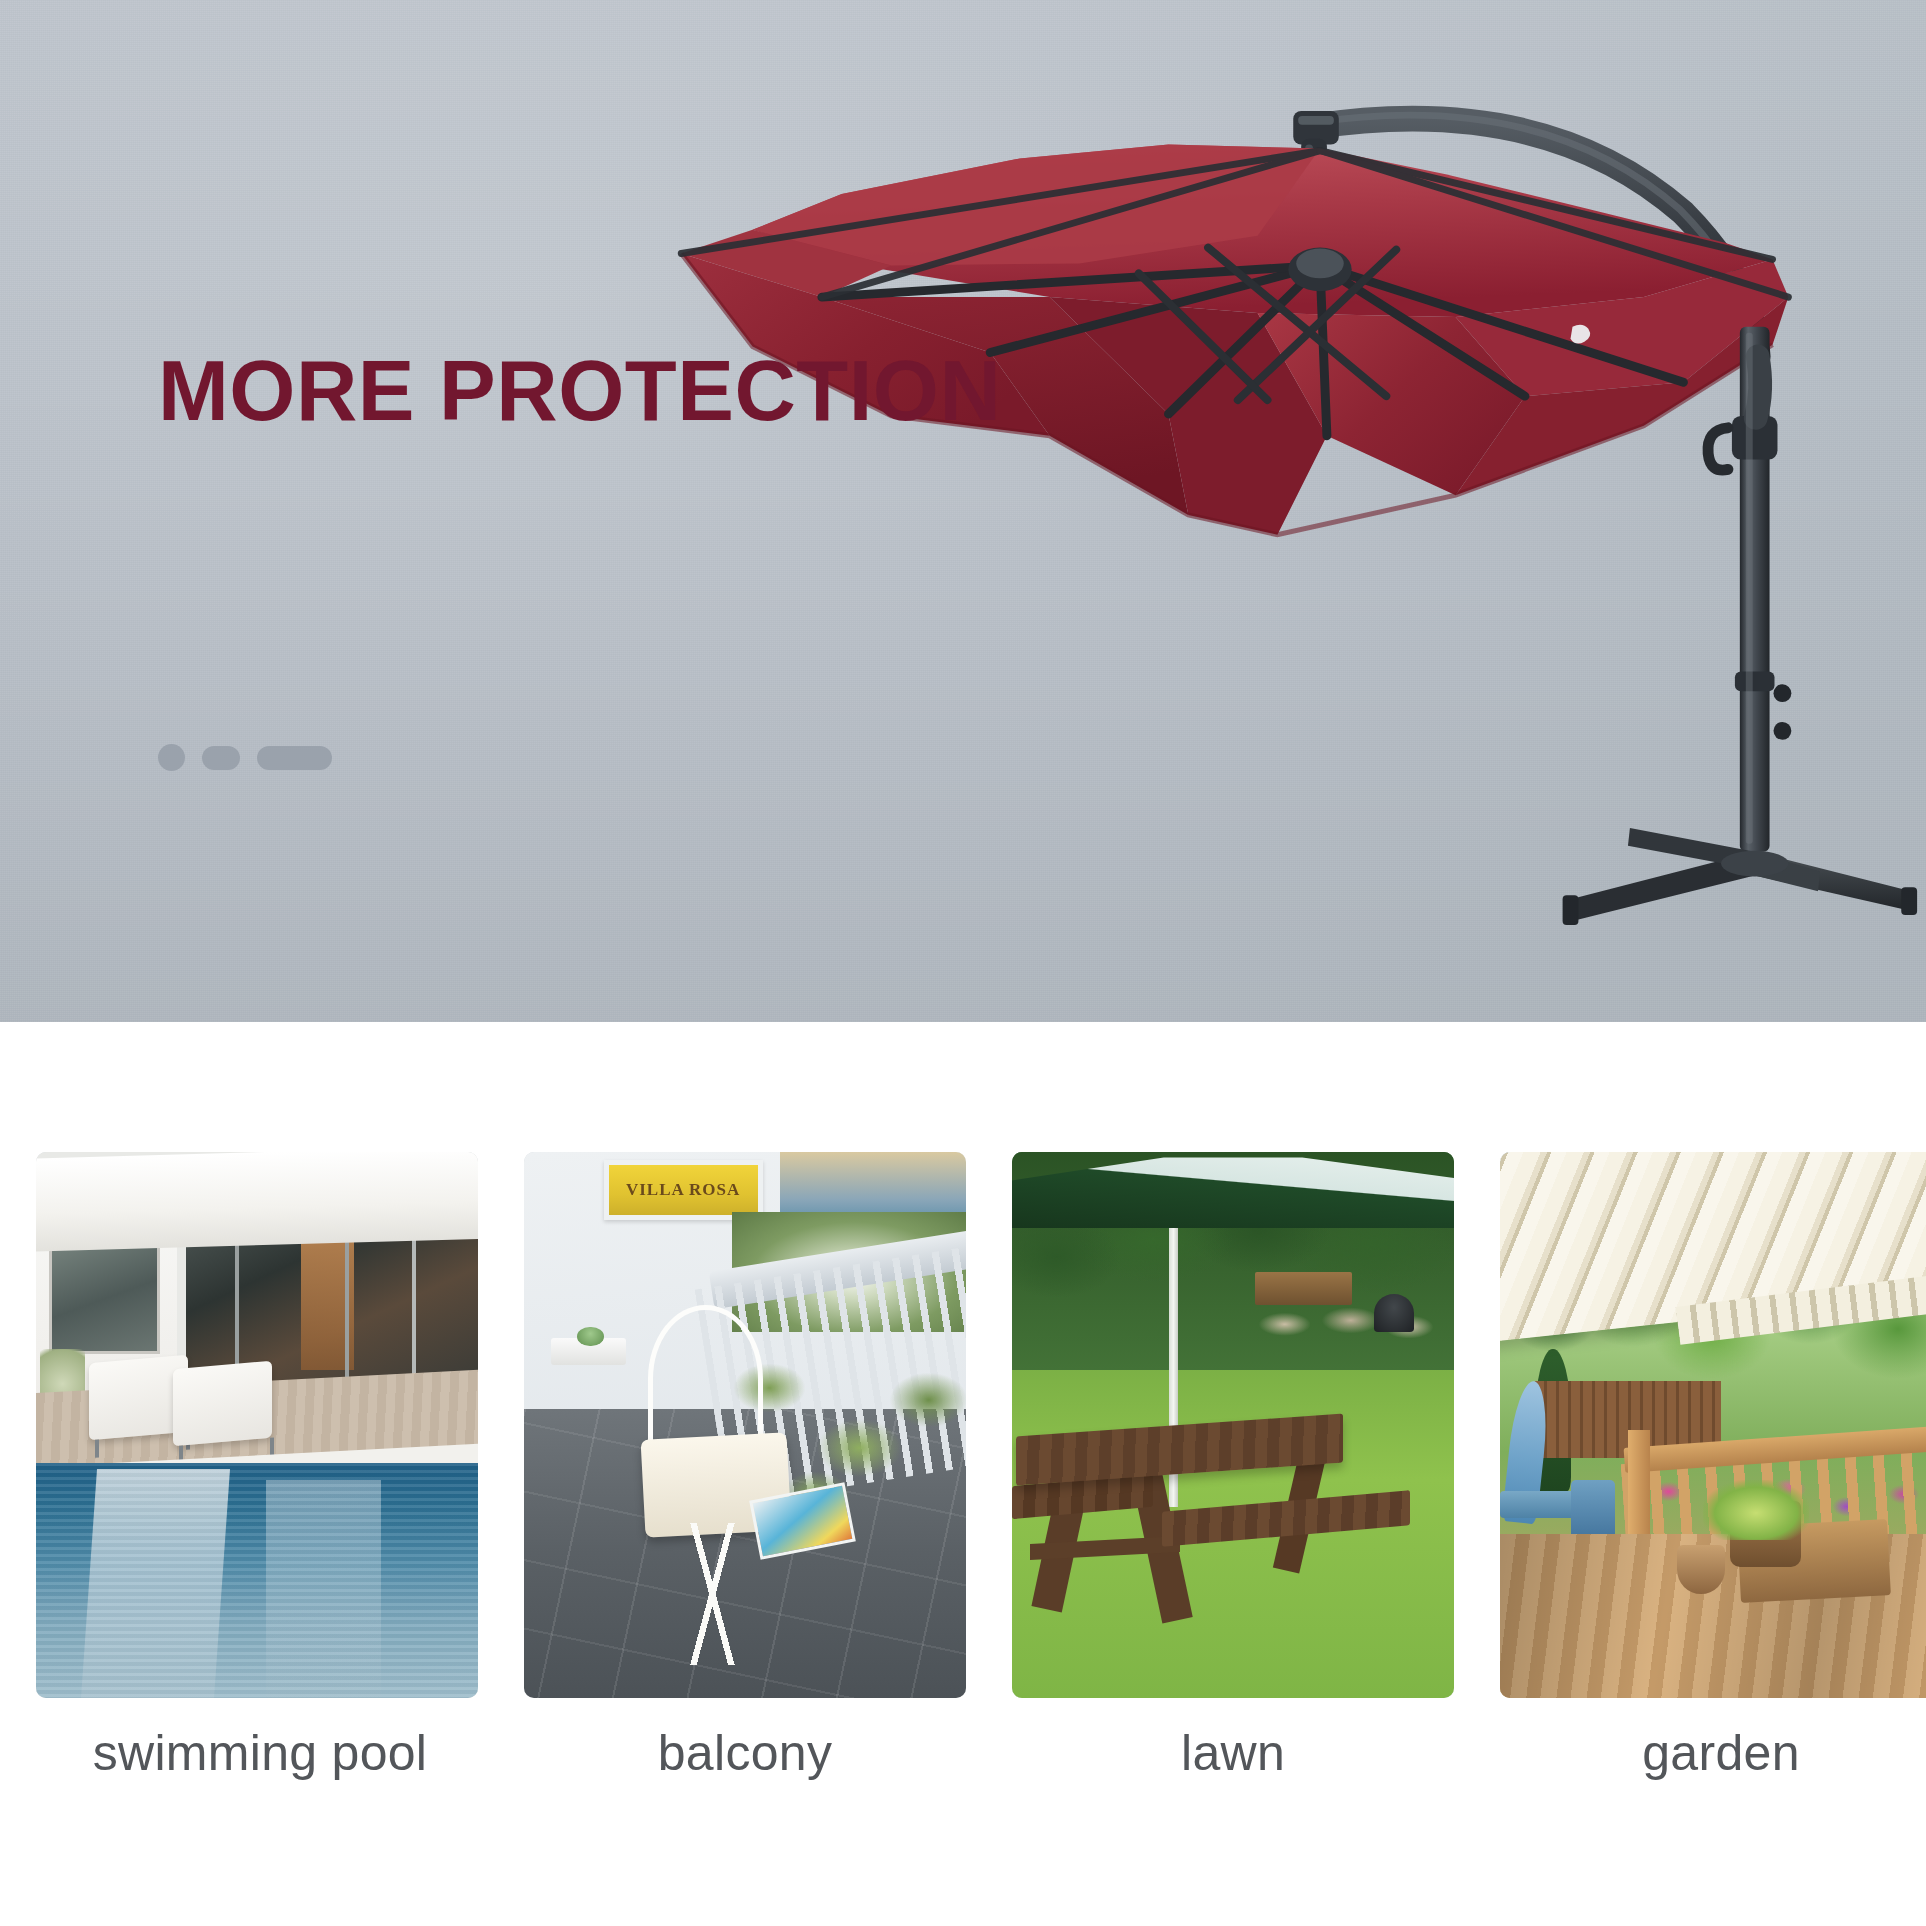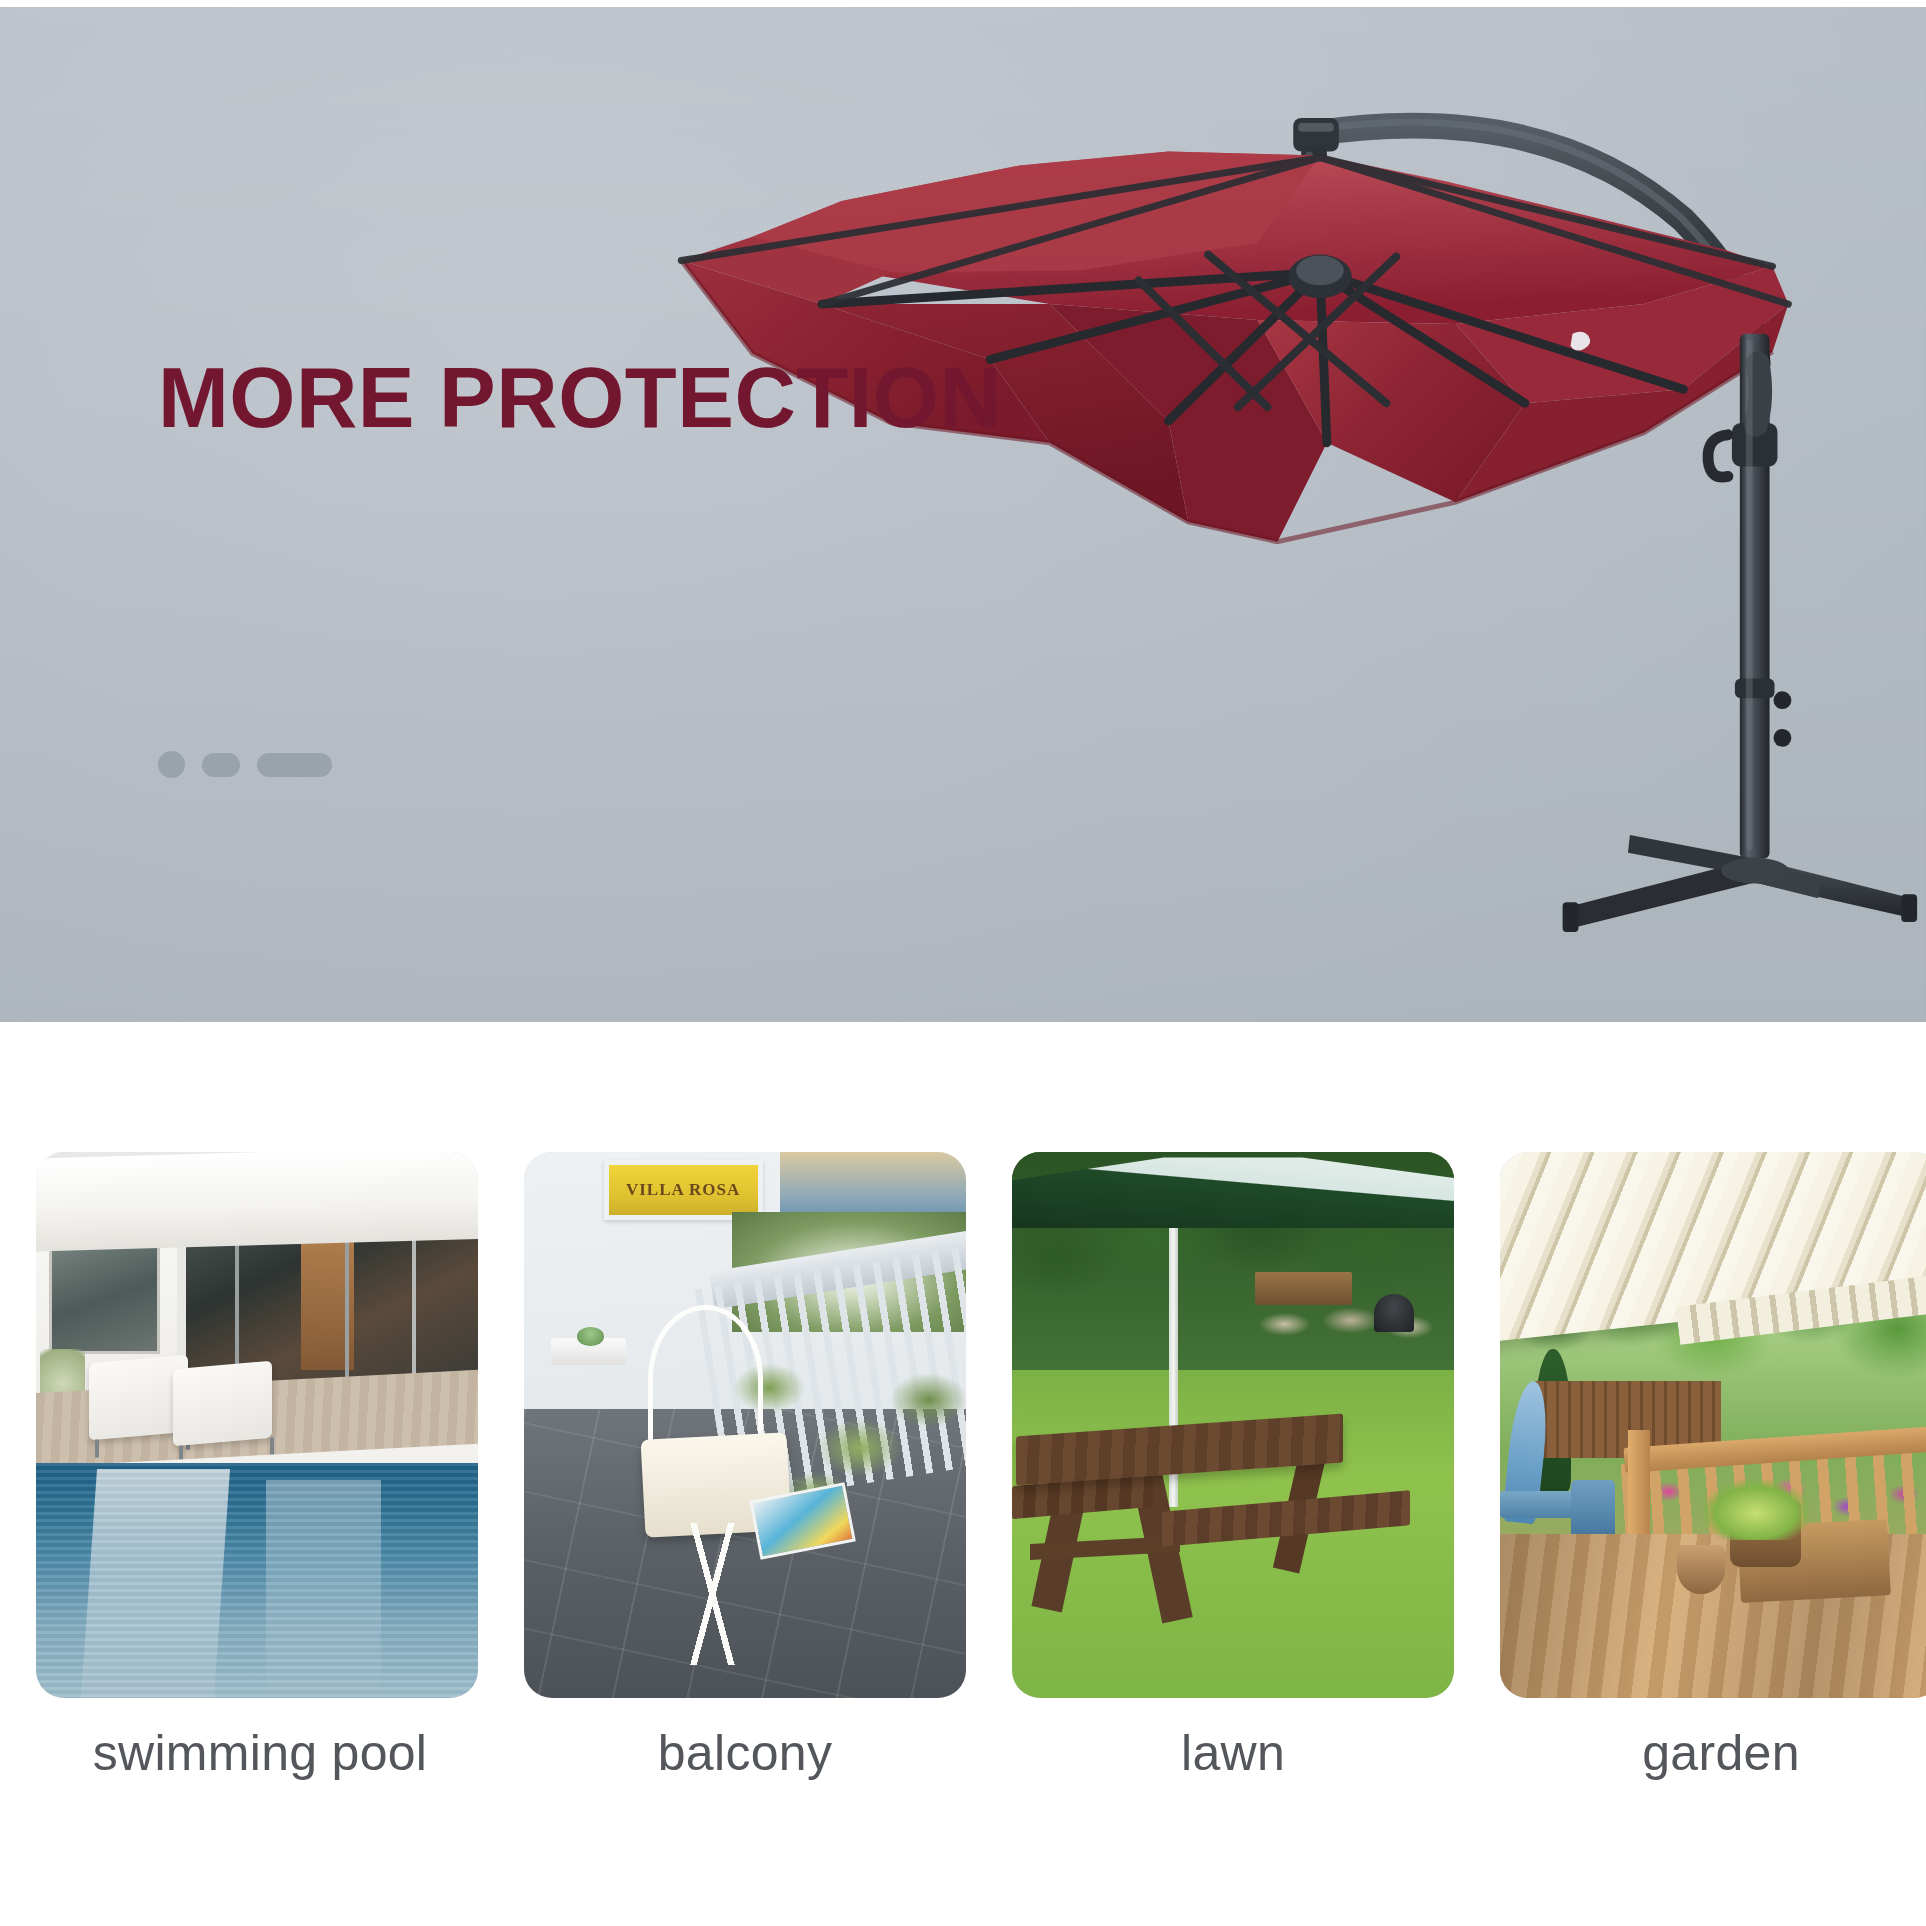--- a/index.html
+++ b/index.html
@@ -16,21 +16,21 @@
   #page {
     position: relative;
     width: 1927px;
     height: 1927px;
     background: #ffffff;
   }
 
   
   .hero {
     position: absolute;
-    left: 0; top: 7px;
+    left: 0; top: 0;
     width: 1927px;
     height: 1022px;
     background:
       radial-gradient(ellipse 1485px 891px at 28% 30%, #c2c8cf 0%, #bbc2ca 45%, #b4bcc4 100%);
     overflow: hidden;
   }
   
   .hero-grain {
     position: absolute; inset: 0;
     background-image:
@@ -95,21 +95,21 @@
     width: 1855px;
     display: flex;
     gap: 46px;
   }
 
   .card { width: 442px; }
 
   .thumb {
     position: relative;
     width: 442px; height: 546px;
-    border-radius: 28px;
+    border-radius: 10px;
     overflow: hidden;
     background: #d6dbe0;
   }
   .thumb-inner { position: absolute; inset: 0; }
 
   .caption {
     margin-top: 28px;
     text-align: center;
     font-family: "Liberation Sans Narrow", "Liberation Sans", sans-serif;
     font-size: 50px;

